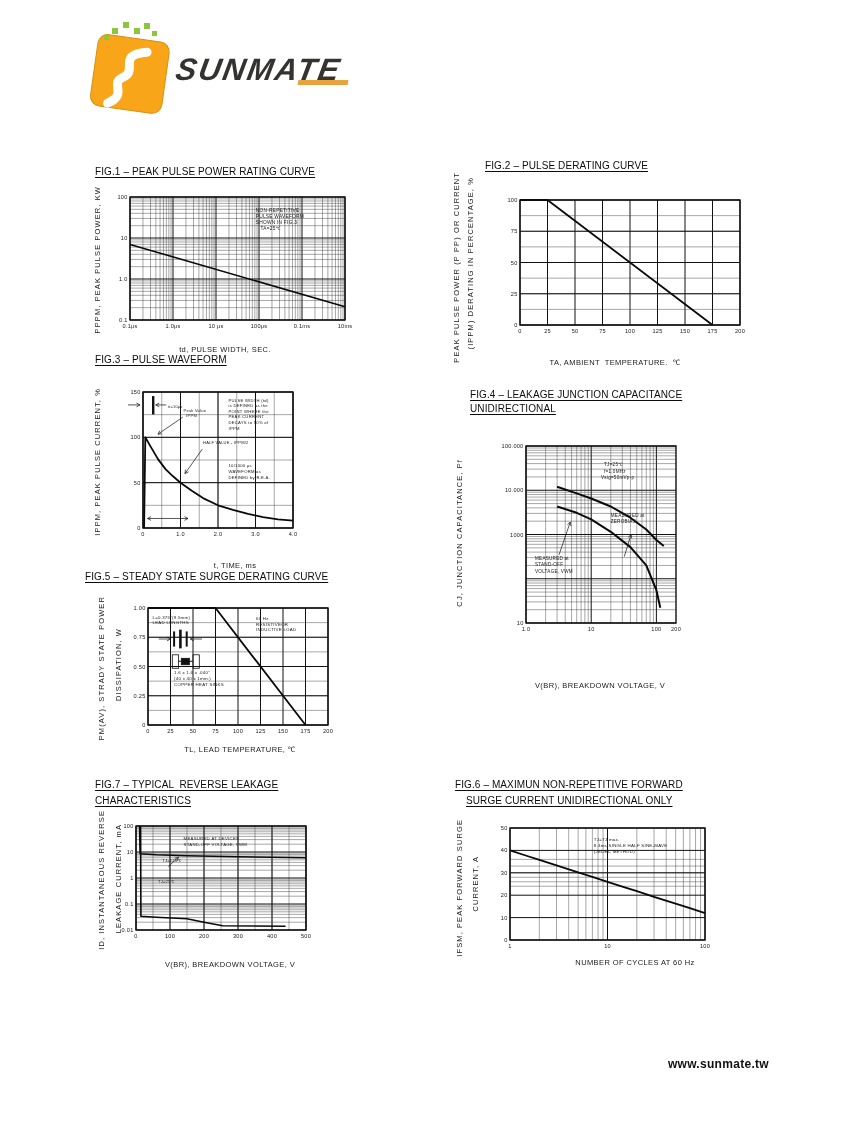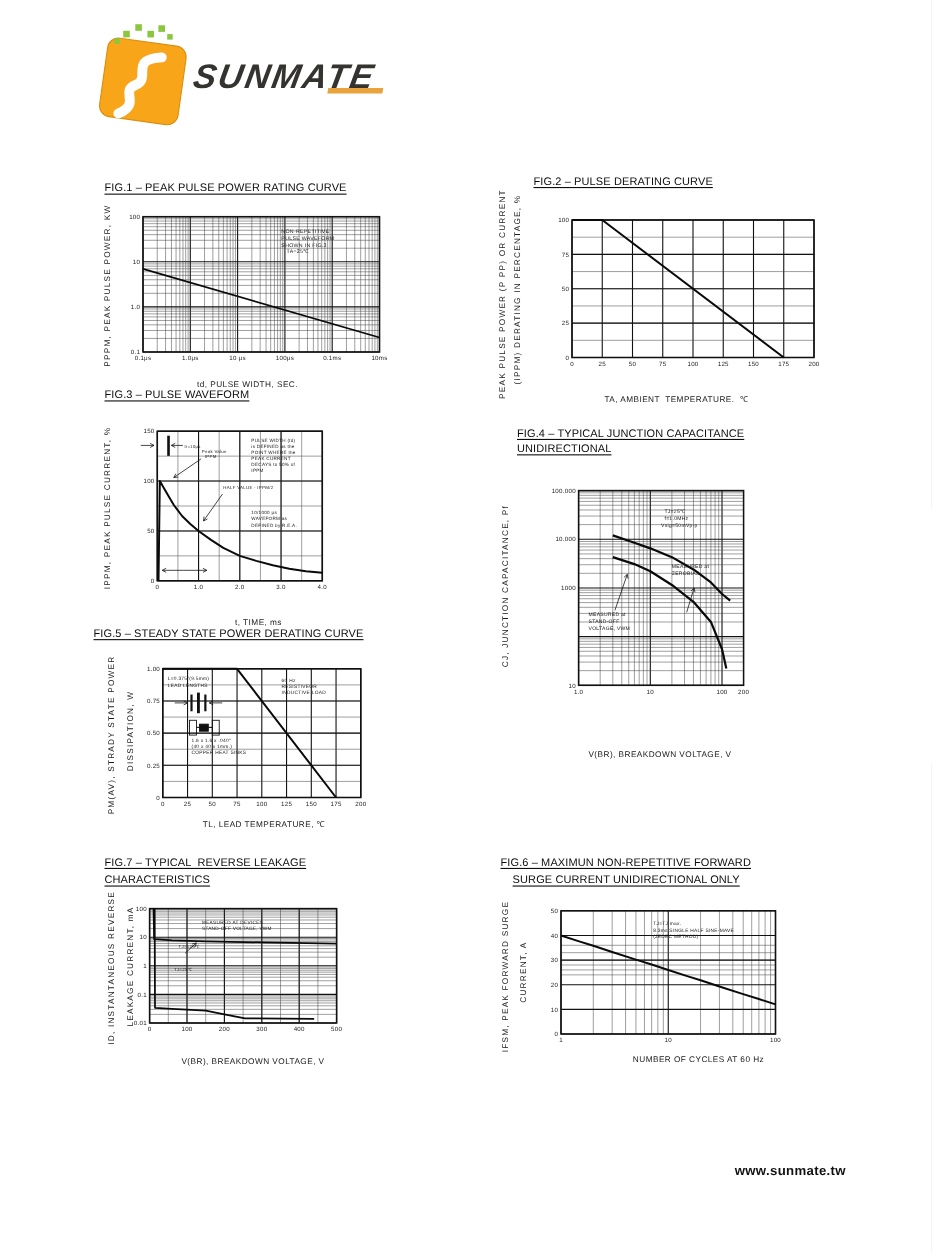--- a/index.html
+++ b/index.html
@@ -255,21 +255,21 @@
         <line x1="4.5" y1="126.48" x2="8.026328783513144" y2="124.59187783484047" stroke="#111" stroke-width="0.7"></line>
         <line x1="4.5" y1="126.48" x2="8.026328783513144" y2="128.36812216515955" stroke="#111" stroke-width="0.7"></line>
         <line x1="24" y1="126.48" x2="45" y2="126.48" stroke="#111" stroke-width="0.7"></line>
         <line x1="45" y1="126.48" x2="41.473671216486856" y2="128.36812216515955" stroke="#111" stroke-width="0.7"></line>
         <line x1="45" y1="126.48" x2="41.473671216486856" y2="124.59187783484047" stroke="#111" stroke-width="0.7"></line>
         <line x1="10.200000000000001" y1="4.08" x2="10.200000000000001" y2="22.44" stroke="#111" stroke-width="2.4"></line>
       </g>
     </svg>
   <div class="axis-x" style="left:135px;top:543px;width:200px;margin-top:18px;">t, TIME, ms</div>
 
-  <div class="fig-title" style="left:470px;top:389px;width:280px;">FIG.4 – TYPICAL JUNCTION CAPACITANCE</div>
+  <div class="fig-title" style="left:470px;top:389px;width:280px;">FIG.4 – LEAKAGE JUNCTION CAPACITANCE</div>
   <div class="fig-title" style="left:470px;top:403px;width:280px;">UNIDIRECTIONAL</div>
   <div class="vlabel" style="left:455px;top:459px;">CJ, JUNCTION CAPACITANCE, Pf</div>
   <svg class="chart" style="left:496px;top:438px;" width="194" height="199">
       <g transform="translate(30,8)">
         <line x1="19.623603097171912" y1="0" x2="19.623603097171912" y2="177" stroke="#3c3c3c" stroke-width="0.45"></line>
         <line x1="31.102675038053025" y1="0" x2="31.102675038053025" y2="177" stroke="#3c3c3c" stroke-width="0.45"></line>
         <line x1="39.247206194343825" y1="0" x2="39.247206194343825" y2="177" stroke="#3c3c3c" stroke-width="0.45"></line>
         <line x1="45.56459535424213" y1="0" x2="45.56459535424213" y2="177" stroke="#3c3c3c" stroke-width="0.45"></line>
         <line x1="50.72627813522493" y1="0" x2="50.72627813522493" y2="177" stroke="#3c3c3c" stroke-width="0.45"></line>
         <line x1="55.09041874335041" y1="0" x2="55.09041874335041" y2="177" stroke="#3c3c3c" stroke-width="0.45"></line>
@@ -345,21 +345,21 @@
         <line x1="98.25" y1="110.625" x2="105" y2="88.5" stroke="#111" stroke-width="0.7"></line>
         <line x1="105" y1="88.5" x2="105.77693988273896" y2="92.42382013076664" stroke="#111" stroke-width="0.7"></line>
         <line x1="105" y1="88.5" x2="102.16504778776472" y2="91.32188694924908" stroke="#111" stroke-width="0.7"></line>
         <line x1="33" y1="108.855" x2="44.25" y2="76.11" stroke="#111" stroke-width="0.7"></line>
         <line x1="44.25" y1="76.11" x2="44.88989088151339" y2="80.05848574263047" stroke="#111" stroke-width="0.7"></line>
         <line x1="44.25" y1="76.11" x2="41.31854295298949" y2="78.83149950974318" stroke="#111" stroke-width="0.7"></line>
       </g>
     </svg>
   <div class="axis-x" style="left:495px;top:681px;width:210px;">V(BR), BREAKDOWN VOLTAGE, V</div>
 
-  <div class="fig-title" style="left:85px;top:571px;width:290px;">FIG.5 – STEADY STATE POWER DERATING CURVE</div>
+  <div class="fig-title" style="left:85px;top:571px;width:290px;">FIG.5 – STEADY STATE SURGE DERATING CURVE</div>
   <div class="vlabel" style="left:97px;top:596px;">PM(AV), STRADY STATE POWER</div>
   <div class="vlabel" style="left:114px;top:628px;">DISSIPATION, W</div>
   <svg class="chart" style="left:118px;top:600px;" width="224" height="139">
       <g transform="translate(30,8)">
         <line x1="0" y1="0" x2="0" y2="117" stroke="#111" stroke-width="1"></line>
         <line x1="22.5" y1="0" x2="22.5" y2="117" stroke="#111" stroke-width="1"></line>
         <line x1="45" y1="0" x2="45" y2="117" stroke="#111" stroke-width="1"></line>
         <line x1="67.5" y1="0" x2="67.5" y2="117" stroke="#111" stroke-width="1"></line>
         <line x1="90" y1="0" x2="90" y2="117" stroke="#111" stroke-width="1"></line>
         <line x1="112.5" y1="0" x2="112.5" y2="117" stroke="#111" stroke-width="1"></line>

